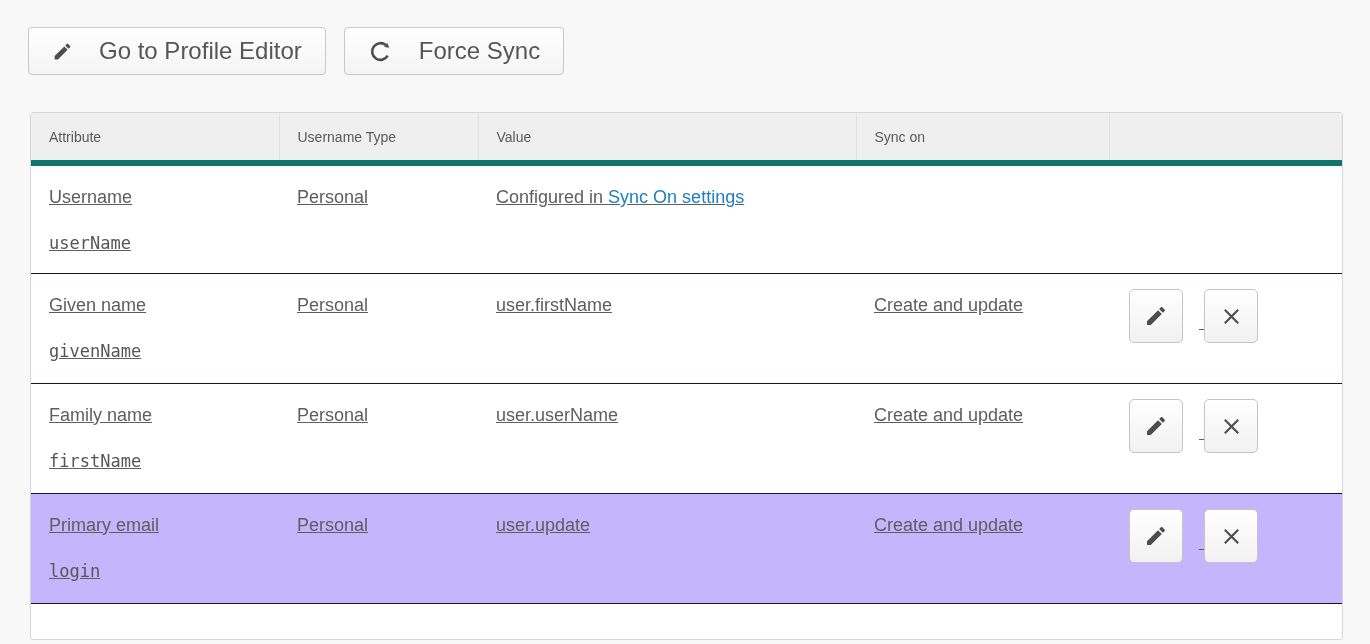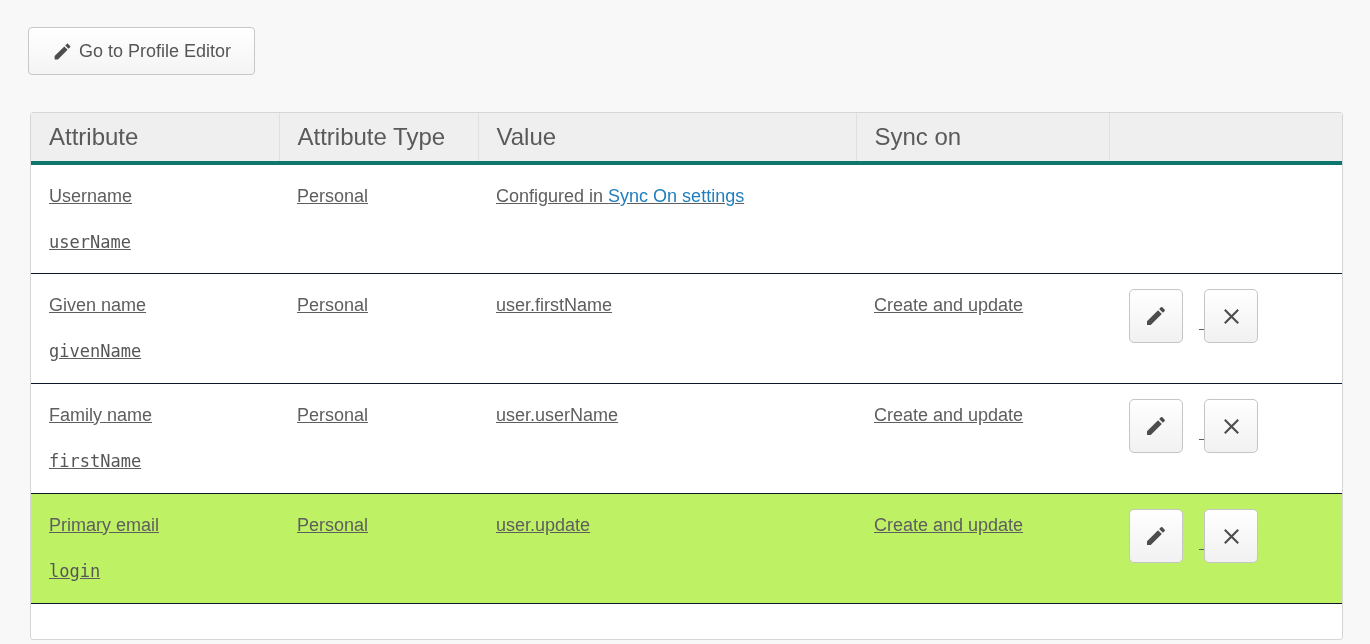--- a/index.html
+++ b/index.html
@@ -8,26 +8,26 @@
     width: 1370px; height: 644px;
     background: #f8f8f8;
     font-family: "Liberation Sans", sans-serif;
     color: #5e5e5e;
     overflow: hidden;
   }
 
   
   .toolbar { display: flex; gap: 18px; margin: 27px 0 0 28px; }
   .tool-btn {
-    display: inline-flex; align-items: center; gap: 6px;
+    display: inline-flex; align-items: center; gap: 26px;
     height: 48px; padding: 4px 23px;
     background: linear-gradient(#ffffff, #f4f4f4);
     border: 1px solid #c8c8c8; border-radius: 4px;
     font-family: "Liberation Sans", sans-serif;
-    font-size: 18px; color: #565656;
+    font-size: 24px; color: #565656;
     cursor: pointer; white-space: nowrap;
   }
   .tool-btn svg { flex: 0 0 auto; }
 
   
   .table-wrap {
     margin: 37px 27px 0 30px;
     width: 1313px;
     background: #ffffff;
     border: 1px solid #d6d6d6;
@@ -35,34 +35,34 @@
   }
   table { width: 100%; border-collapse: collapse; table-layout: fixed; }
   col.c1 { width: 248px; } col.c2 { width: 199px; }
   col.c3 { width: 378px; } col.c4 { width: 253px; }
 
   thead th {
     height: 50px;
     background: #efefef;
     text-align: left; vertical-align: middle;
     padding: 0 0 0 18px;
-    font-weight: normal; font-size: 24px; color: #5a5a5a;
-    border-bottom: 4px solid #0f766e;
+    font-weight: normal; font-size: 14px; color: #5a5a5a;
+    border-bottom: 6px solid #0f766e;
     border-right: 1px solid #e0e0e0;
   }
   thead th:last-child { border-right: none; }
 
   tbody tr { height: 110px; text-decoration: underline; }
   tbody tr + tr td { border-top: 1px solid #0f172a; }
   tbody td {
     vertical-align: top;
     padding: 21px 10px 0 18px;
     font-size: 18px; color: #5e5e5e;
   }
-  tr.highlight td { background: #bef264; }
+  tr.highlight td { background: #c4b5fd; }
   tr.partial { height: 36px; }
 
   .attr-label { display: block; }
   .attr-var {
     display: block; margin-top: 25px;
     font-family: "DejaVu Sans Mono", monospace;
     font-size: 17px; color: #565656;
   }
 
   .value-link { color: #1f7ebe; text-decoration: none; cursor: pointer; }
@@ -81,36 +81,45 @@
 <body>
 
 <div class="toolbar">
   <button class="tool-btn">
     <span style="display:inline-flex;">
       <svg width="21" height="21" viewBox="0 0 24 24" fill="#4d4d4d">
           <path d="M3 17.25V21h3.75L17.81 9.94l-3.75-3.75L3 17.25zM20.71 7.04c.39-.39.39-1.02 0-1.41l-2.34-2.34c-.39-.39-1.02-.39-1.41 0l-1.83 1.83 3.75 3.75 1.83-1.83z"></path>
         </svg>
     </span>
     <span>Go to Profile Editor</span>
+  </button>
+  <button class="tool-btn">
+    <span style="display:inline-flex;">
+      <svg width="25" height="25" viewBox="0 0 24 24">
+        <path d="M18.93 16 A 8 8 0 1 1 17.14 5.87" fill="none" stroke="#4d4d4d" stroke-width="2.5"></path>
+        <polygon points="18.55,3.9 15.5,7.6 20.4,8.5" fill="#4d4d4d"></polygon>
+      </svg>
+    </span>
+    <span>Force Sync</span>
   </button>
 </div>
 
 <div class="table-wrap">
   <table>
     <colgroup>
         <col class="c1">
         <col class="c2">
         <col class="c3">
         <col class="c4">
         <col class="c5">
       </colgroup>
     <thead>
       <tr>
         <th>Attribute</th>
-        <th>Attribute Type</th>
+        <th>Username Type</th>
         <th>Value</th>
         <th>Sync on</th>
         <th></th>
       </tr>
     </thead>
     <tbody>
 
       <tr>
         <td>
           <span class="attr-label">Username</span>

